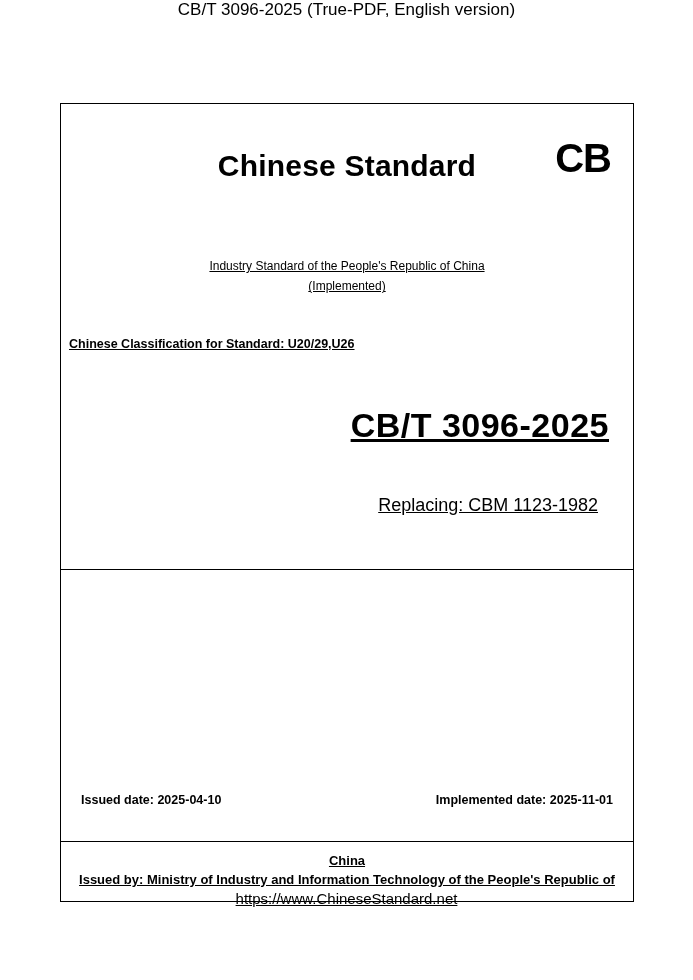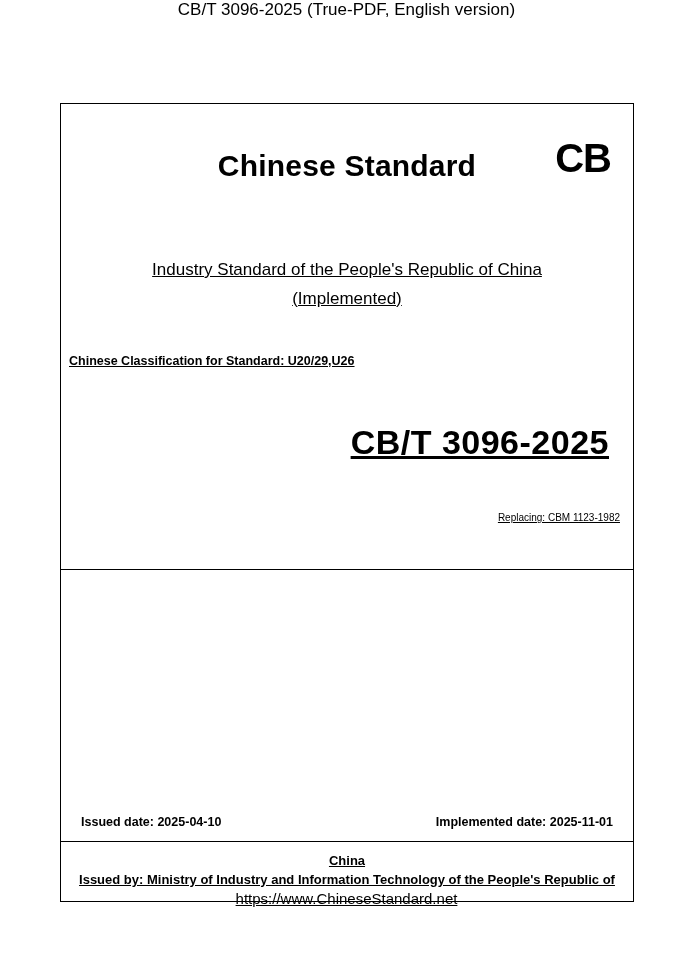--- a/index.html
+++ b/index.html
@@ -58,59 +58,59 @@
   .cb-logo {
     position: absolute;
     right: 22px;
     top: 32px;
     font-size: 40px;
     font-weight: bold;
     letter-spacing: -1px;
   }
   .subtitle {
     text-align: center;
-    font-size: 17px;
+    font-size: 12px;
     margin-top: 52px;
     line-height: 1.7;
   }
   .classification {
     margin-top: 40px;
     margin-left: 8px;
     font-size: 12.5px;
     font-weight: bold;
   }
   .std-number {
     text-align: right;
     margin-top: 55px;
     margin-right: 24px;
     font-size: 34px;
     font-weight: bold;
     letter-spacing: 0.5px;
   }
   .replacing {
     text-align: right;
     margin-top: 50px;
-    margin-right: 13px;
-    font-size: 10px;
+    margin-right: 35px;
+    font-size: 18px;
   }
   .section-mid {
     position: relative;
     height: 272px;
     box-sizing: border-box;
     border-bottom: 1px solid #000000;
   }
   .english-title {
     text-align: center;
     font-size: 17.5px;
     padding-top: 83px;
     line-height: 1.55;
   }
   .dates-row {
     position: absolute;
-    bottom: 12px;
+    bottom: 34px;
     left: 0;
     right: 0;
     padding: 0 20px;
     display: flex;
     justify-content: space-between;
     font-size: 12.5px;
     font-weight: bold;
     box-sizing: border-box;
   }
   .section-bottom {

